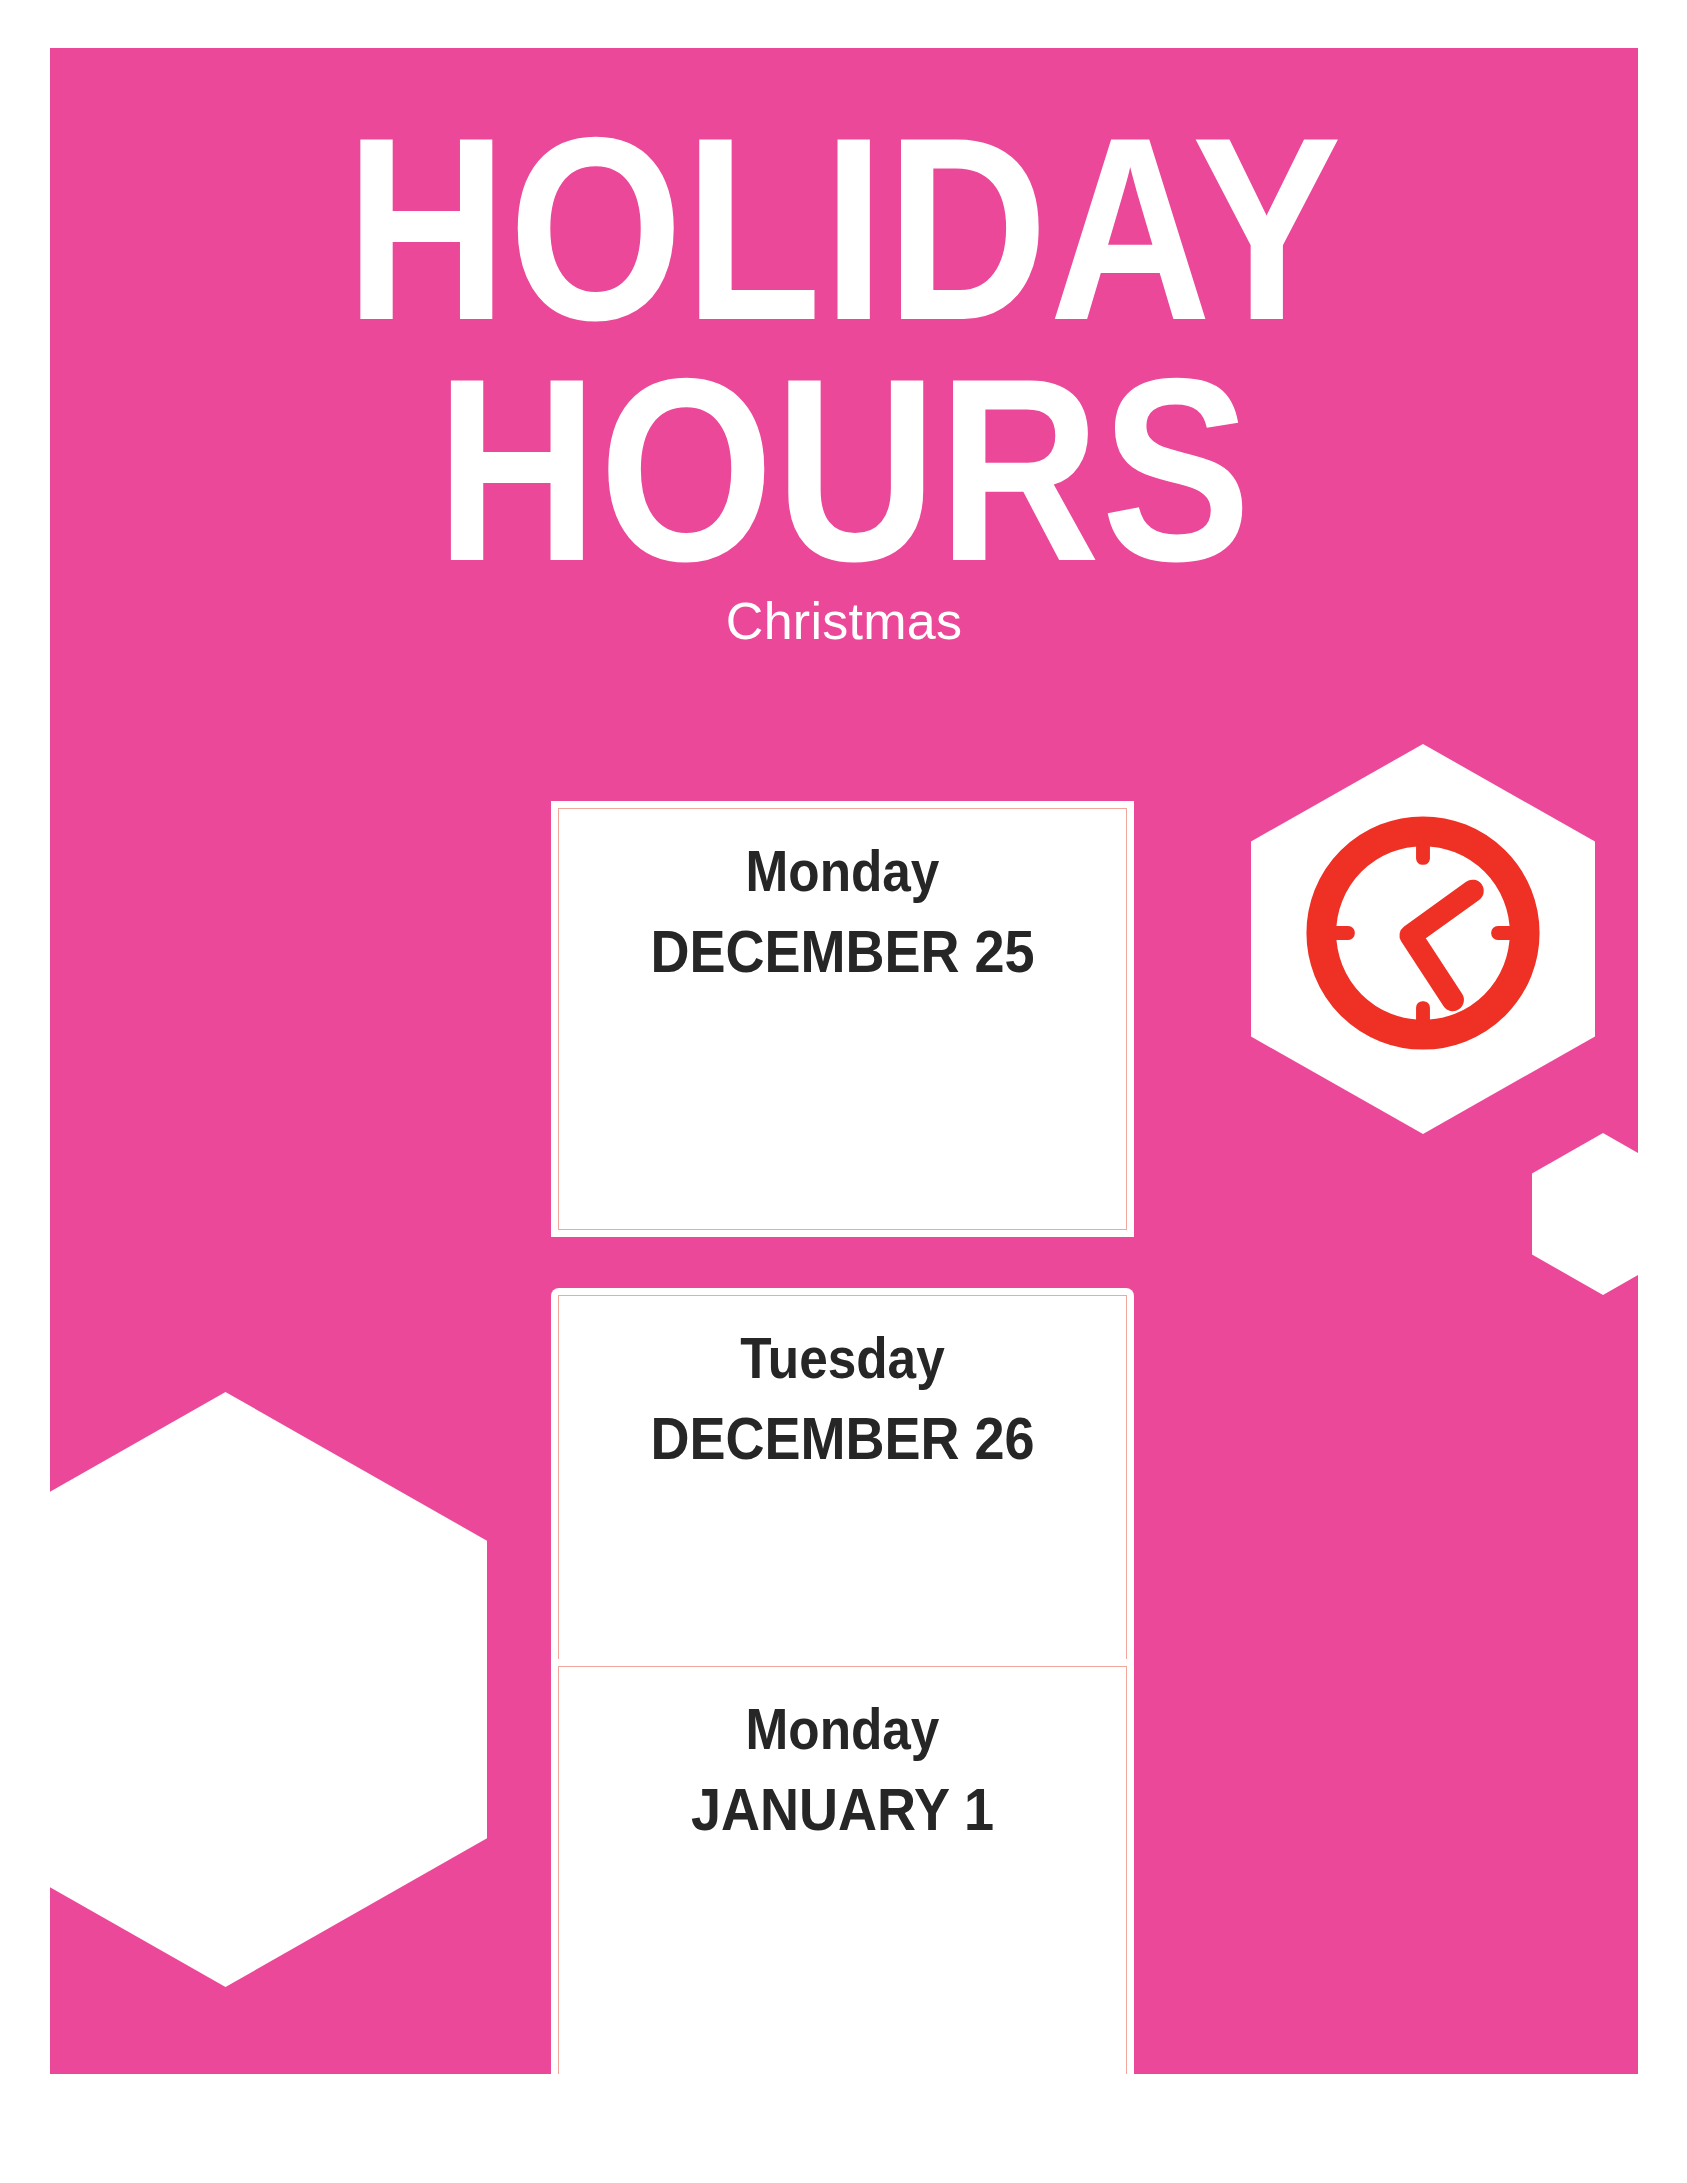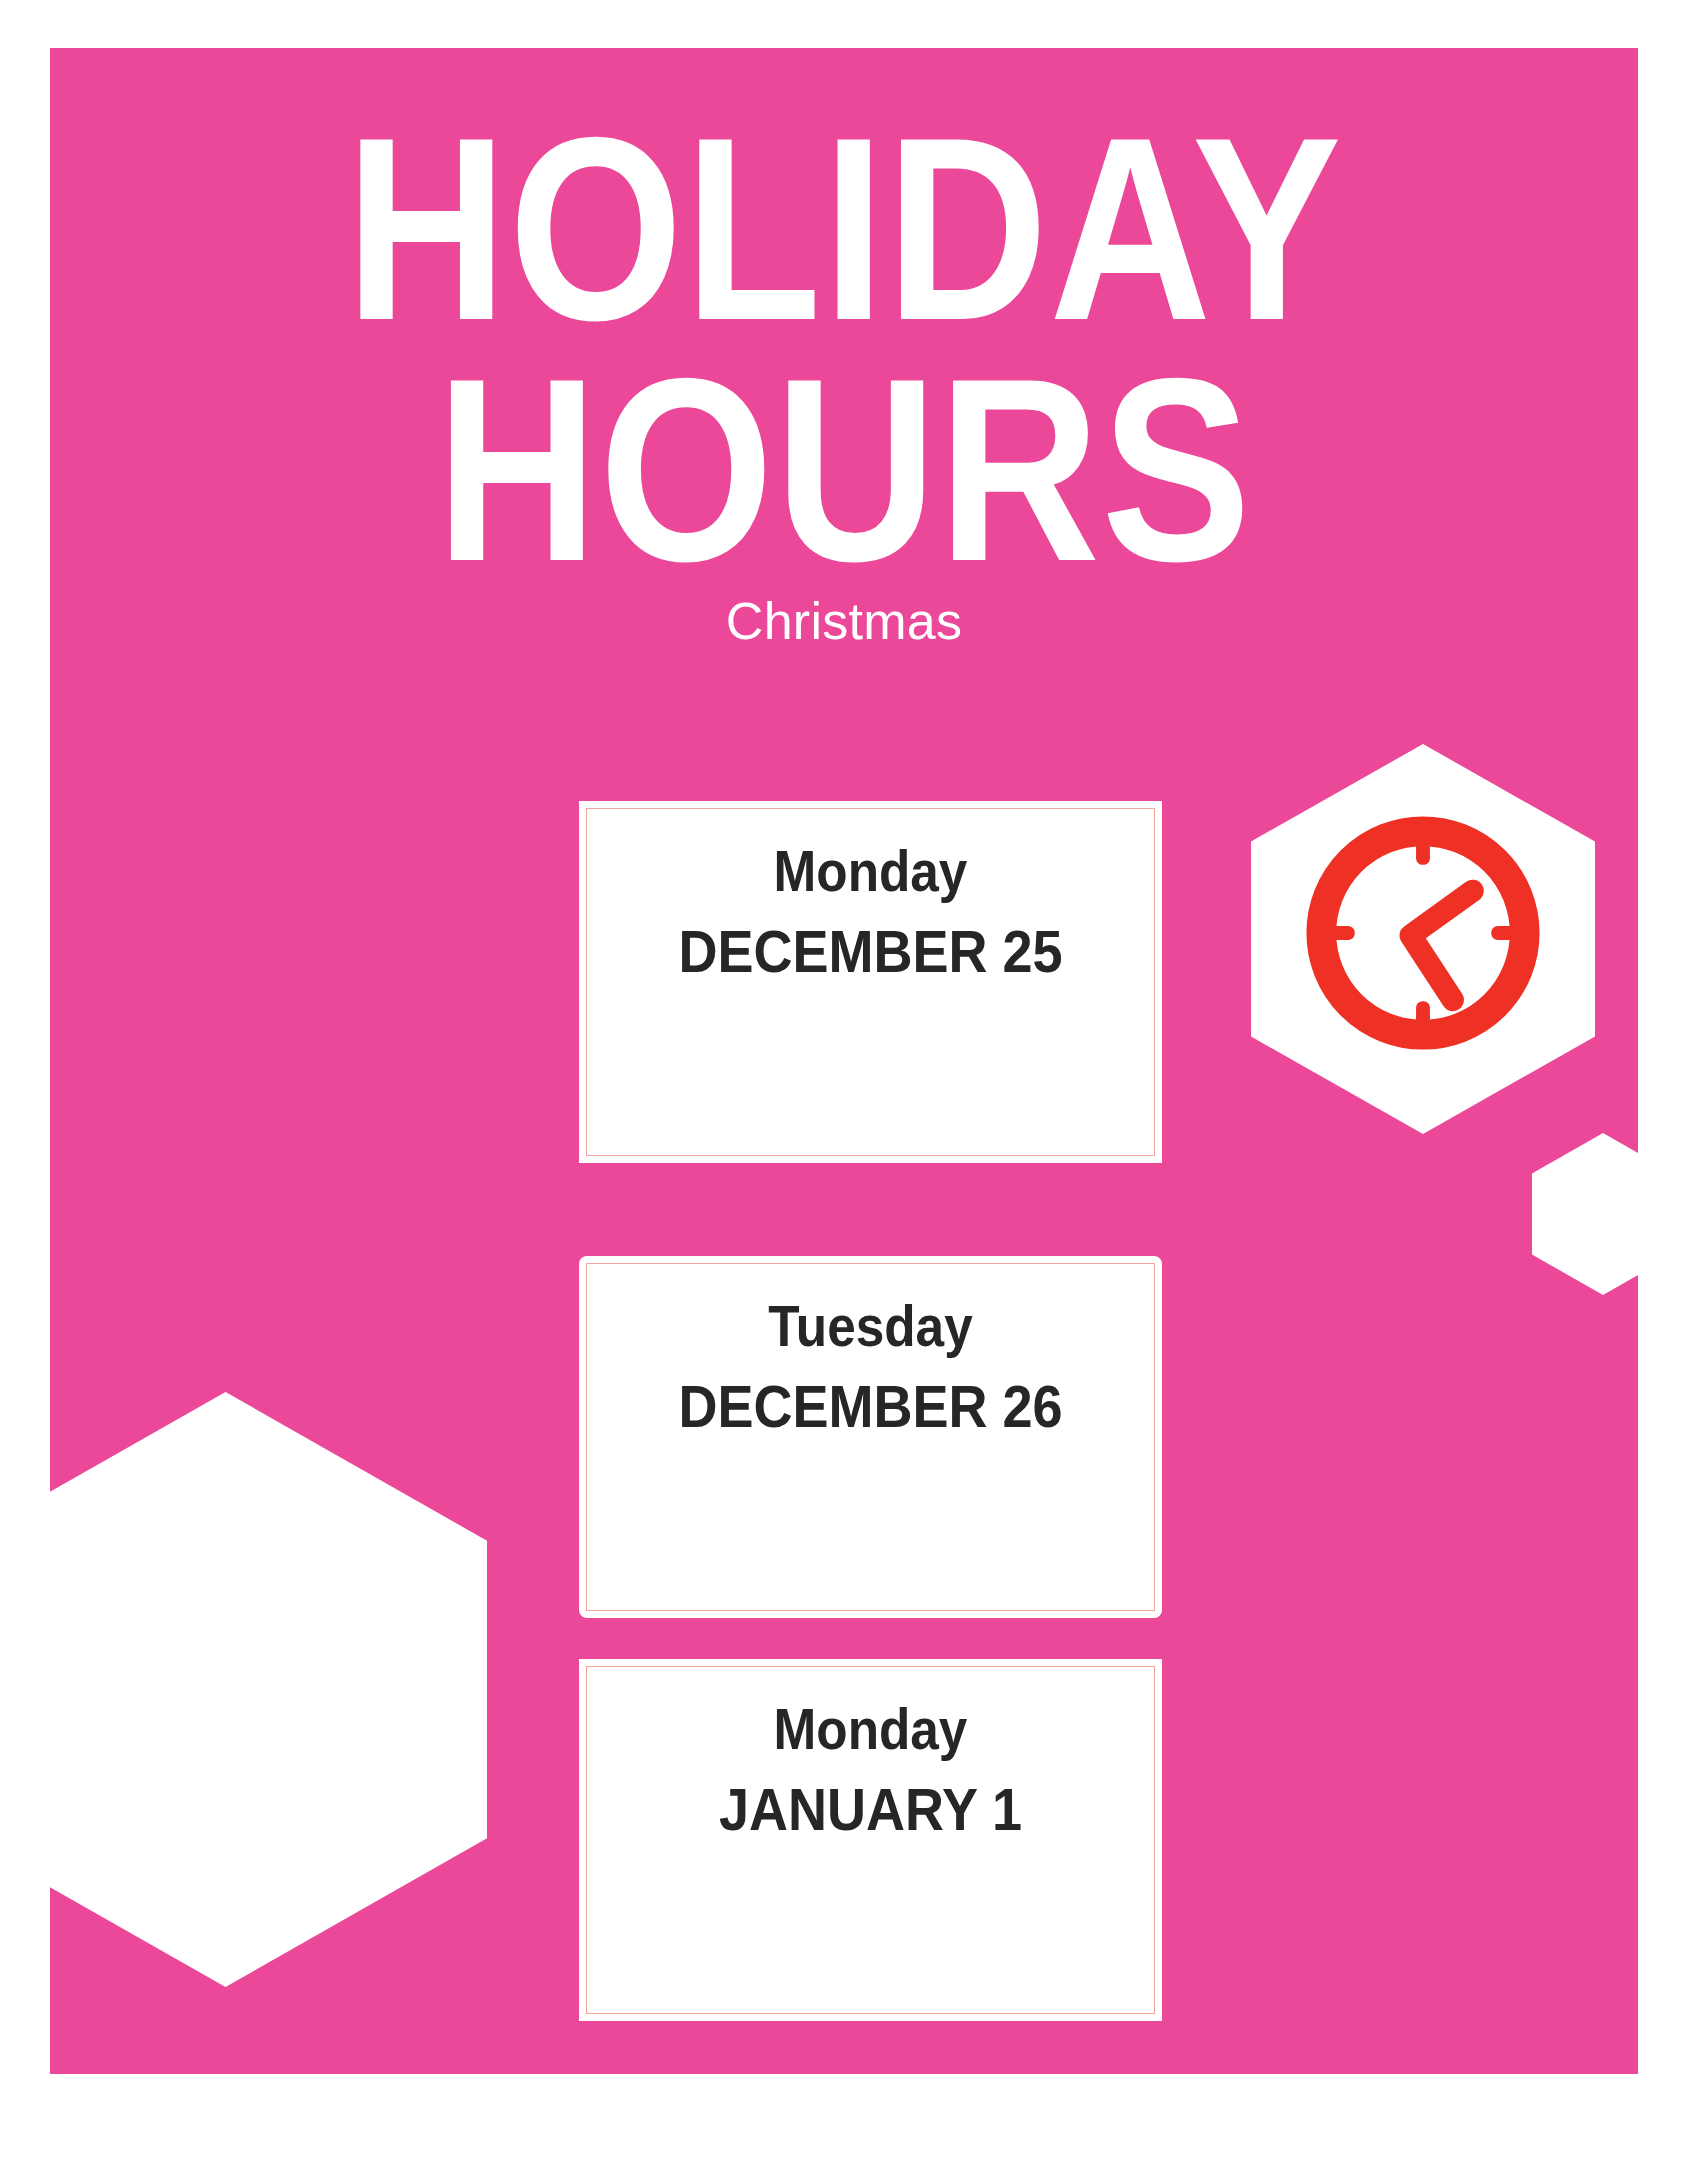--- a/index.html
+++ b/index.html
@@ -104,36 +104,35 @@
     height: 595px;
     clip-path: polygon(50% 0%, 100% 25%, 100% 75%, 50% 100%, 0% 75%, 0% 25%);
     border-radius: 22.5px;
   }
 
   
   .card {
     position: absolute;
     left: 501px;
     width: 583px;
-    height: 362px;
+    height: 436px;
     background: #ffffff;
     box-sizing: border-box;
-    margin-left: 28px;
   }
   .card-inner {
     position: absolute;
     left: 7.3px;
     top: 7.3px;
     right: 7.3px;
     bottom: 7.3px;
     border: 1.3px solid #F3A79C;
     box-sizing: border-box;
   }
   #card-0 { top: 753px; }
-  #card-1 { top: 1208px; border-radius: 8px; }
+  #card-1 { top: 1240px; border-radius: 8px; }
   #card-2 { top: 1611px; }
 
   .card-text {
     position: absolute;
     left: 0;
     top: 41px;
     width: 583px;
     text-align: center;
   }
   .card-day {

